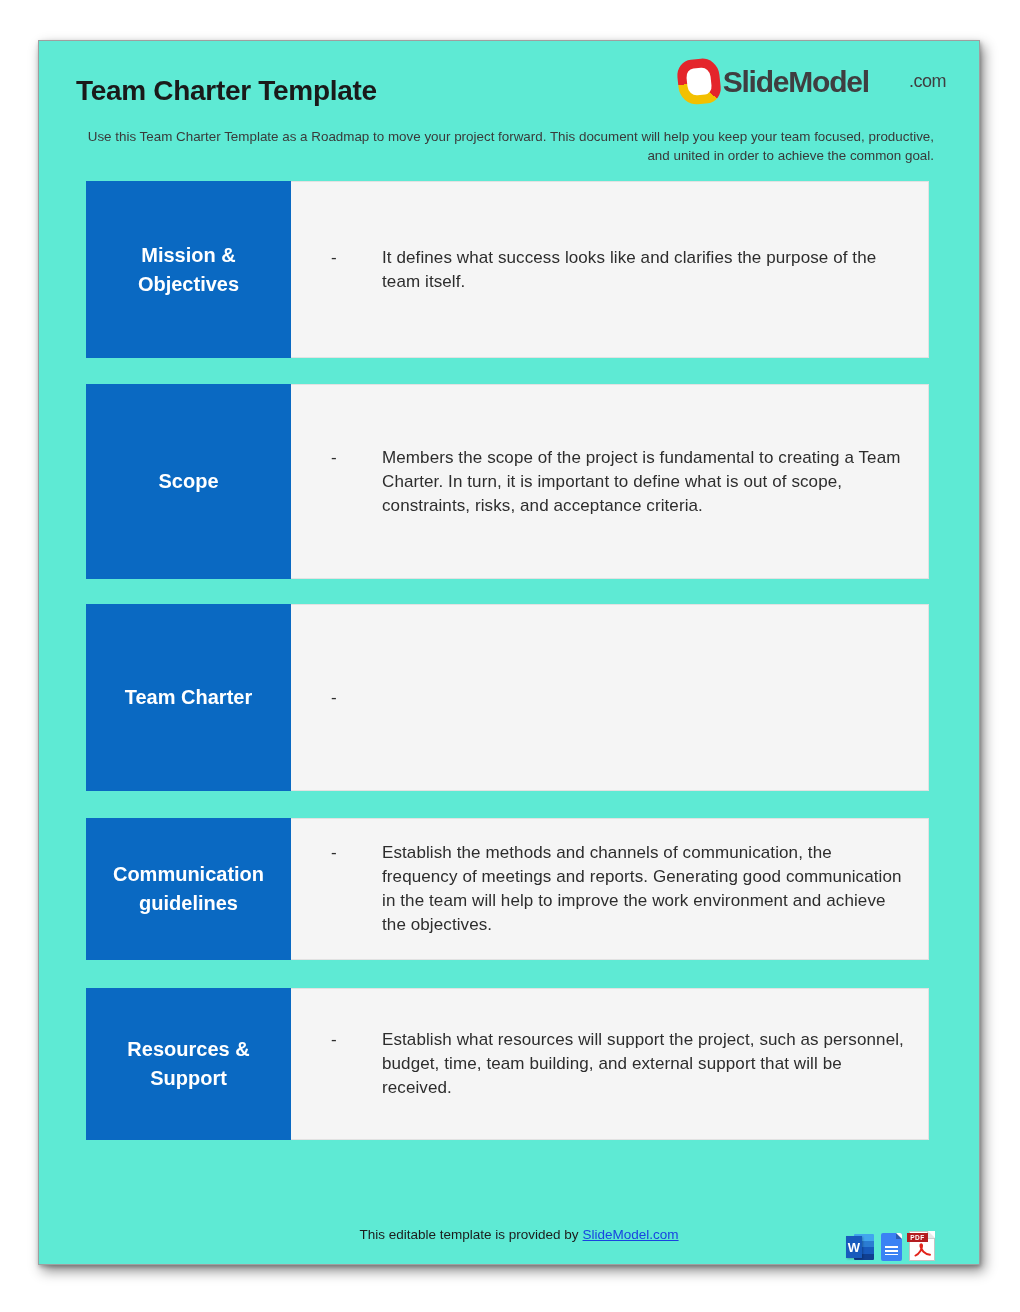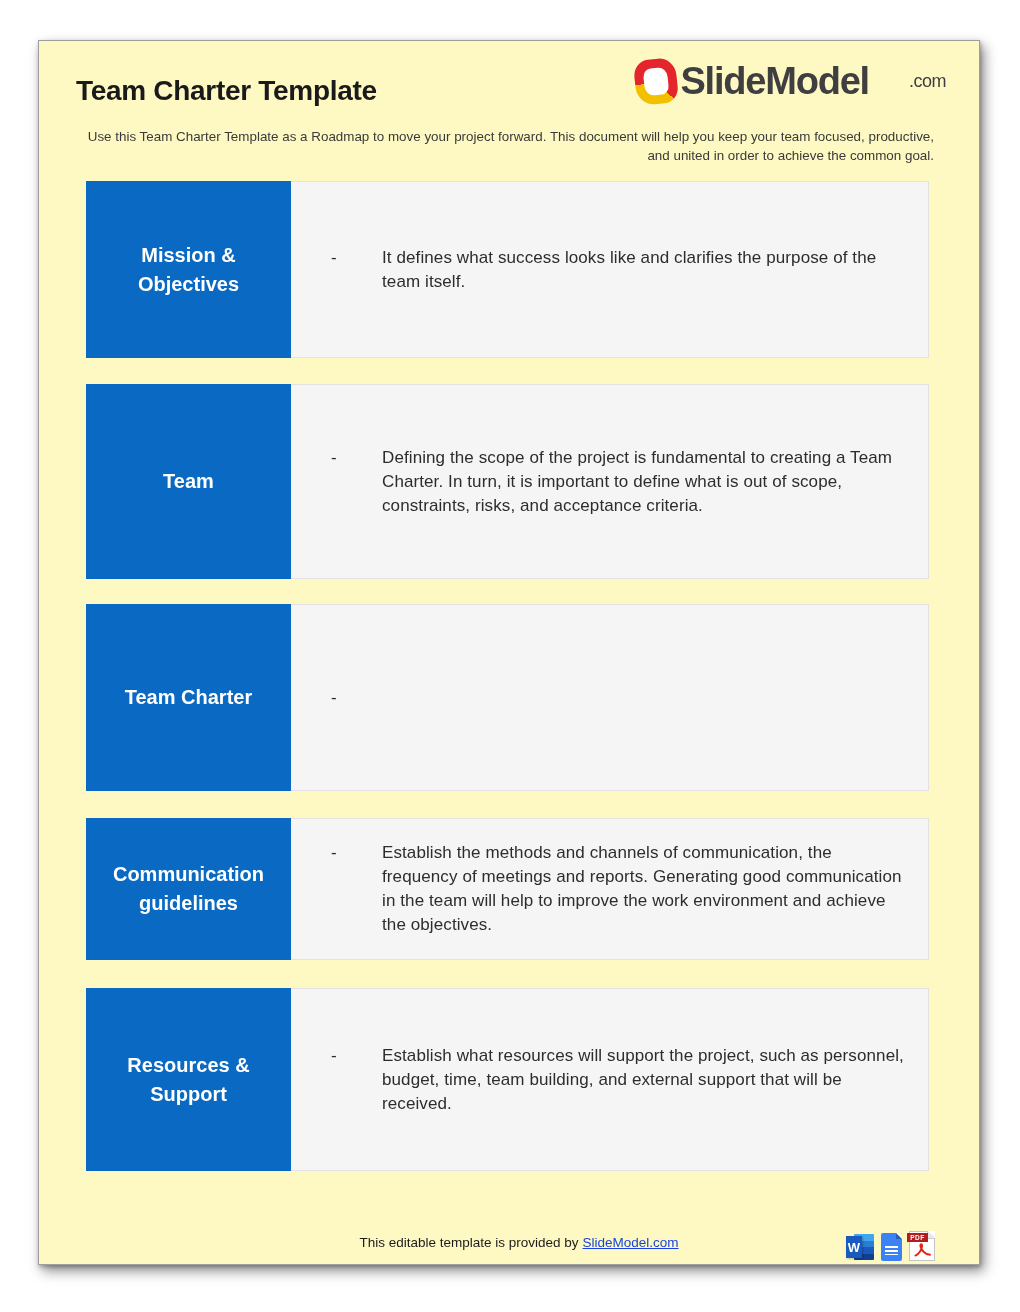--- a/index.html
+++ b/index.html
@@ -1,63 +1,63 @@
 <!DOCTYPE html>
 <html><head>
 <meta charset="utf-8">
 <style>
   html,body{margin:0;padding:0;background:#ffffff;}
   body{width:1020px;height:1312px;position:relative;font-family:"Liberation Sans",sans-serif;}
   .page{
     position:absolute;left:38px;top:40px;width:942px;height:1225px;
-    background:#fef9c3;border:1px solid #9f9f9f;box-sizing:border-box;
+    background:#5eead4;border:1px solid #9f9f9f;box-sizing:border-box;
     box-shadow:4px 6px 12px rgba(0,0,0,.45), 1px 2px 4px rgba(0,0,0,.25);
   }
   .title{
     position:absolute;top:34px;left:37px;margin:0;
     font-size:28px;font-weight:bold;color:#1a1a1a;letter-spacing:-.3px;
   }
   .logo{position:absolute;top:18px;right:33px;display:flex;align-items:center;}
   .logo-mark{
     width:42px;height:45px;position:relative;display:inline-block;
     border-radius:36% 40% 34% 42%;transform:rotate(-6deg);
     background:conic-gradient(from 0deg,#e4252b 0 140deg,#f3c000 140deg 265deg,#e4252b 265deg 360deg);
   }
   .logo-mark::after{
     content:"";position:absolute;inset:9px;background:#fff;border-radius:32% 36% 30% 38%;
   }
-  .logo-brand{font-size:38px;font-weight:bold;color:#3f3e40;letter-spacing:-1.2px;margin-left:3px;}
+  .logo-brand{font-size:30px;font-weight:bold;color:#3f3e40;letter-spacing:-1.2px;margin-left:3px;}
   .logo-tld{font-size:18px;color:#3f3e40;letter-spacing:-.5px;padding-left:40px;}
   .intro{
     position:absolute;top:86px;left:37px;width:858px;margin:0;
     font-size:13.4px;line-height:19px;color:#3a3a3a;text-align:right;
   }
   .charter-table{position:absolute;top:140px;left:47px;right:50px;}
   .row{display:flex;}
   .row1{height:177px;margin-bottom:26px;}
   .row2{height:195px;margin-bottom:25px;}
   .row3{height:187px;margin-bottom:27px;}
   .row4{height:142px;margin-bottom:28px;}
-  .row5{height:183px;}
+  .row5{height:152px;}
   .cell-label{
     width:205px;flex:0 0 205px;background:#0a69c2;color:#ffffff;
     display:flex;align-items:center;justify-content:center;text-align:center;
     font-size:20px;font-weight:bold;line-height:29px;padding:0 4px;box-sizing:border-box;
   }
   .cell-body{
     flex:1;background:#f5f5f5;border:1px solid #e2e2e2;border-left:none;
     display:flex;align-items:center;box-sizing:border-box;
   }
   .bullet{display:flex;align-items:flex-start;padding-left:40px;padding-right:16px;}
   .dash{width:27px;flex:0 0 27px;font-size:17px;line-height:24px;color:#2d2d2d;}
   .desc{
     max-width:557px;font-size:17px;line-height:24px;color:#2d2d2d;letter-spacing:.1px;margin-left:24px;
   }
   .footer-text{
-    position:absolute;left:0;right:0;bottom:14px;text-align:center;
+    position:absolute;left:0;right:0;bottom:22px;text-align:center;
     font-size:13.5px;color:#1c1c1c;padding-left:20px;
   }
   .footer-link{color:#1844e0;text-decoration:underline;margin-left:4px;cursor:pointer;}
   .footer-icons{
     position:absolute;right:44px;bottom:3px;display:flex;align-items:flex-end;gap:7px;
   }
   
   .icon-word{position:relative;width:28px;height:28px;}
   .icon-word .doc{
     position:absolute;right:0;top:1px;width:20px;height:26px;border-radius:1px;
@@ -118,25 +118,25 @@
       <div class="cell-label">Mission &amp; Objectives</div>
       <div class="cell-body">
         <div class="bullet">
           <span class="dash">-</span>
           <span class="desc">It defines what success looks like and clarifies the purpose of the team itself.</span>
         </div>
       </div>
     </div>
 
     <div class="row row2">
-      <div class="cell-label">Team</div>
+      <div class="cell-label">Scope</div>
       <div class="cell-body">
         <div class="bullet">
           <span class="dash">-</span>
-          <span class="desc">Defining the scope of the project is fundamental to creating a Team Charter. In turn, it is important to define what is out of scope, constraints, risks, and acceptance criteria.</span>
+          <span class="desc">Members the scope of the project is fundamental to creating a Team Charter. In turn, it is important to define what is out of scope, constraints, risks, and acceptance criteria.</span>
         </div>
       </div>
     </div>
 
     <div class="row row3">
       <div class="cell-label">Team Charter</div>
       <div class="cell-body">
         <div class="bullet">
           <span class="dash">-</span>
         </div>

